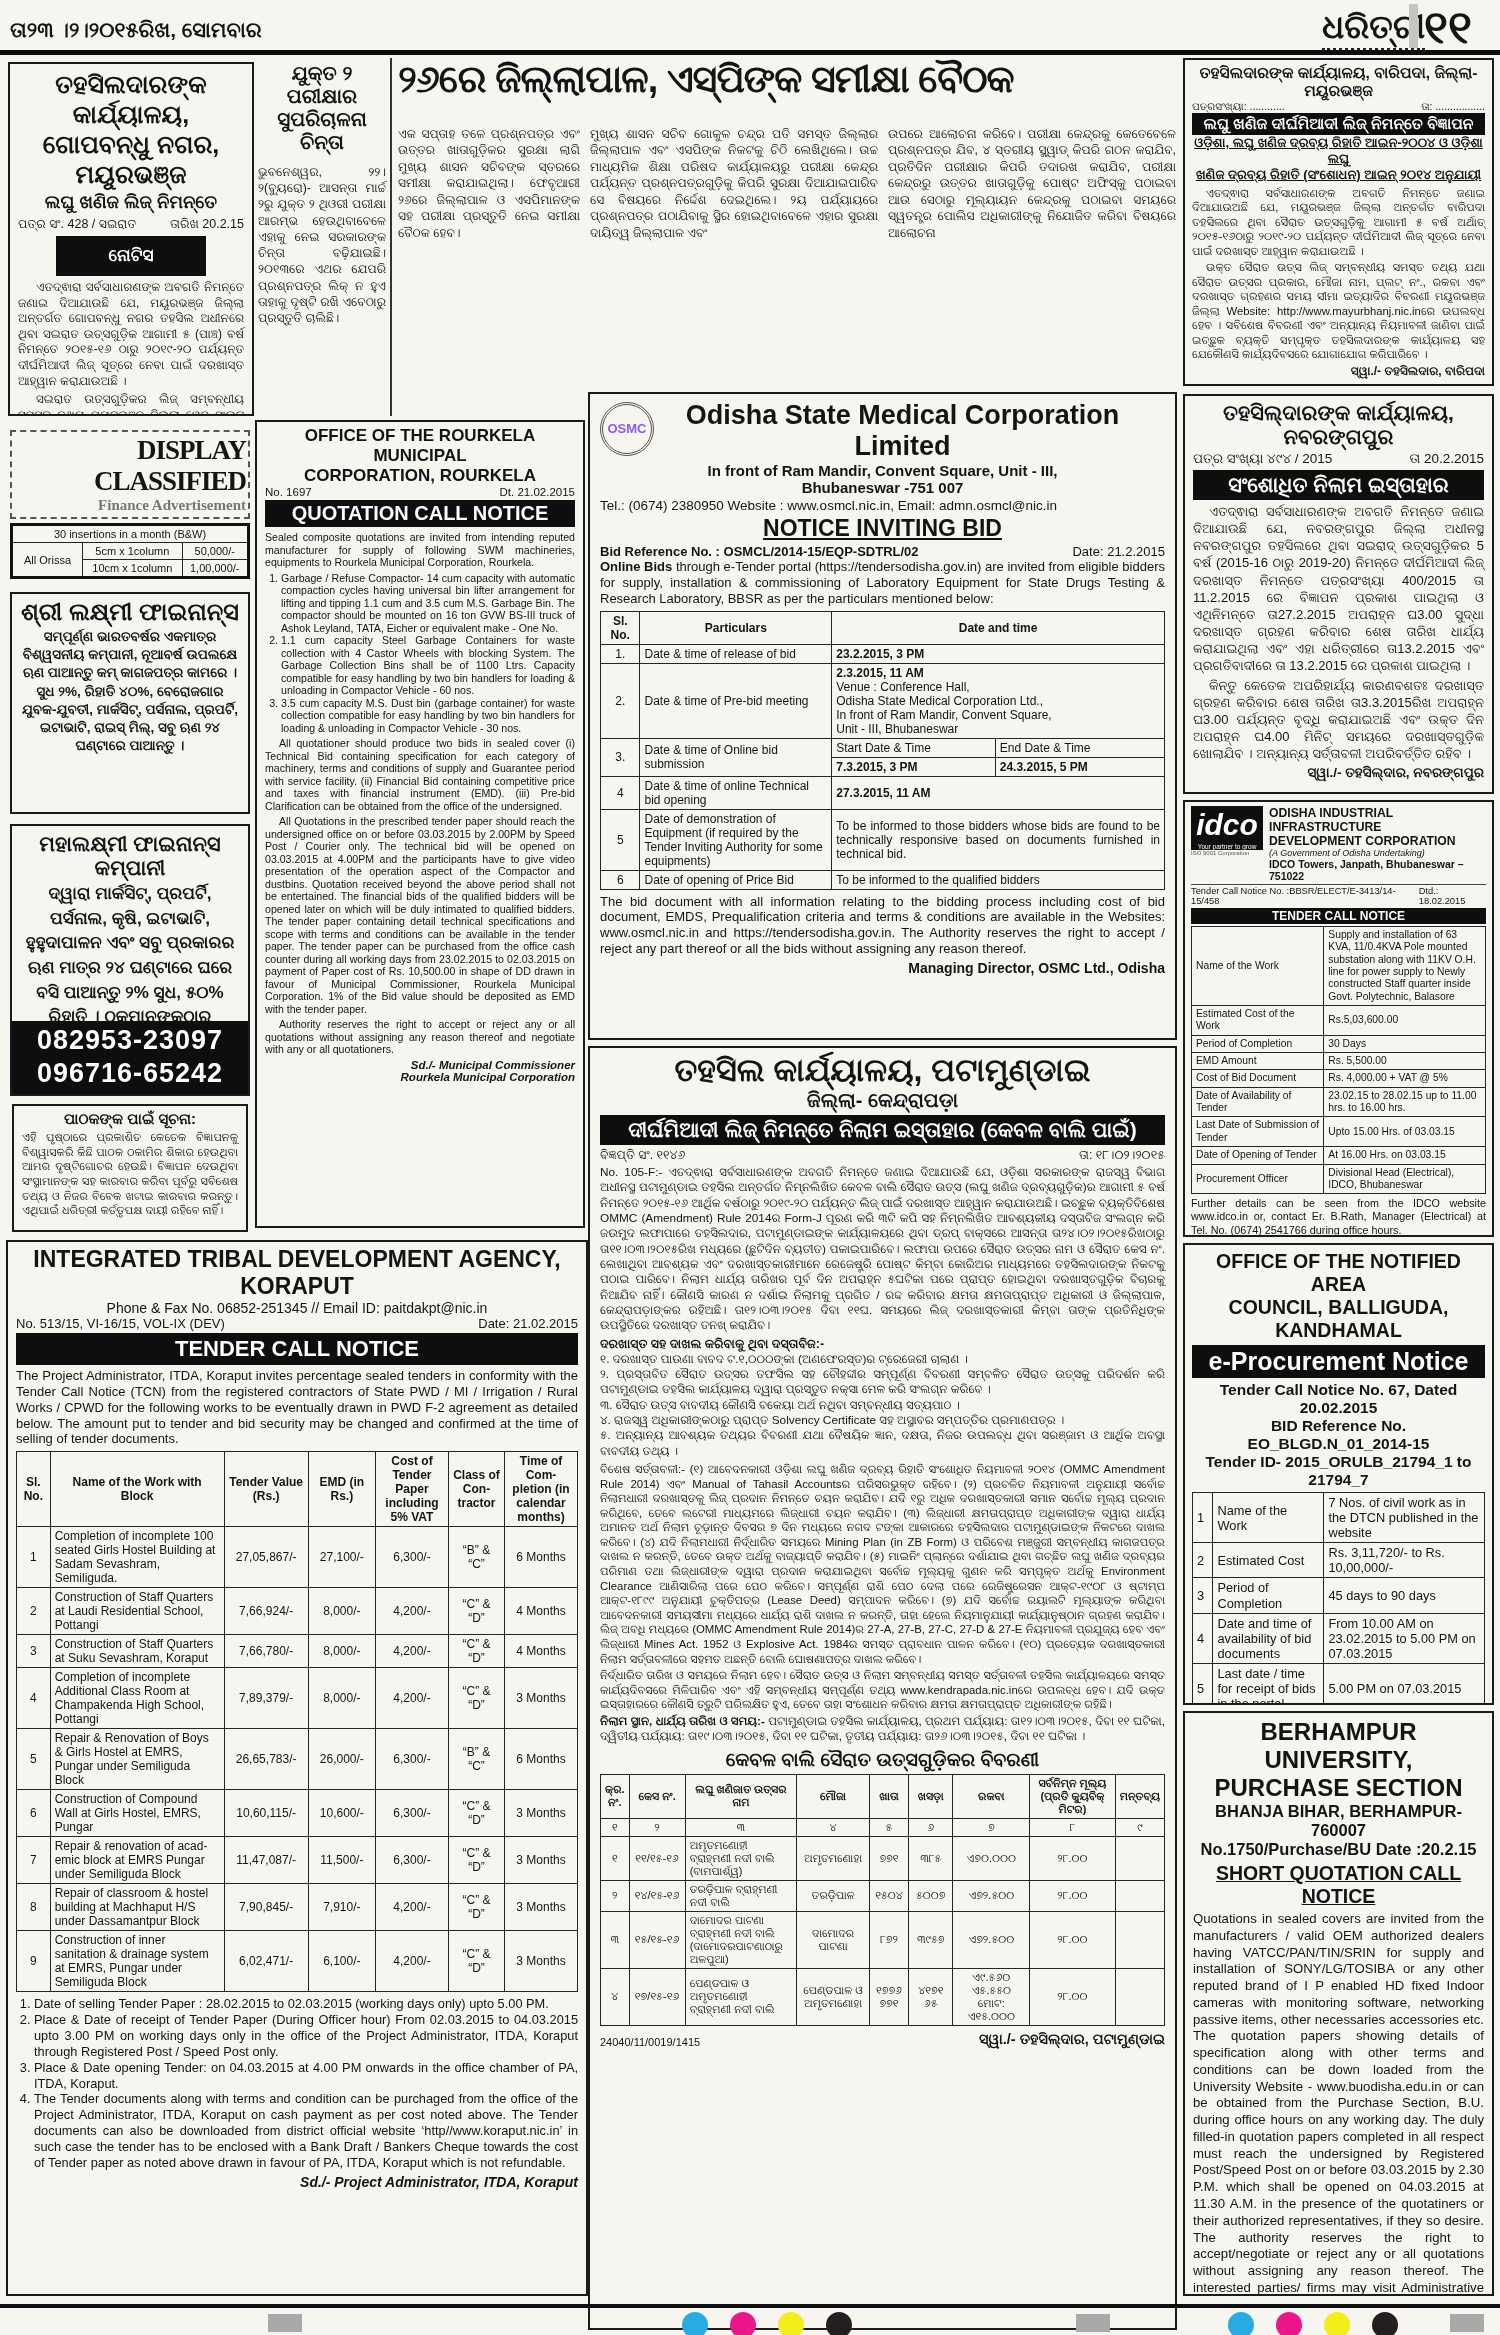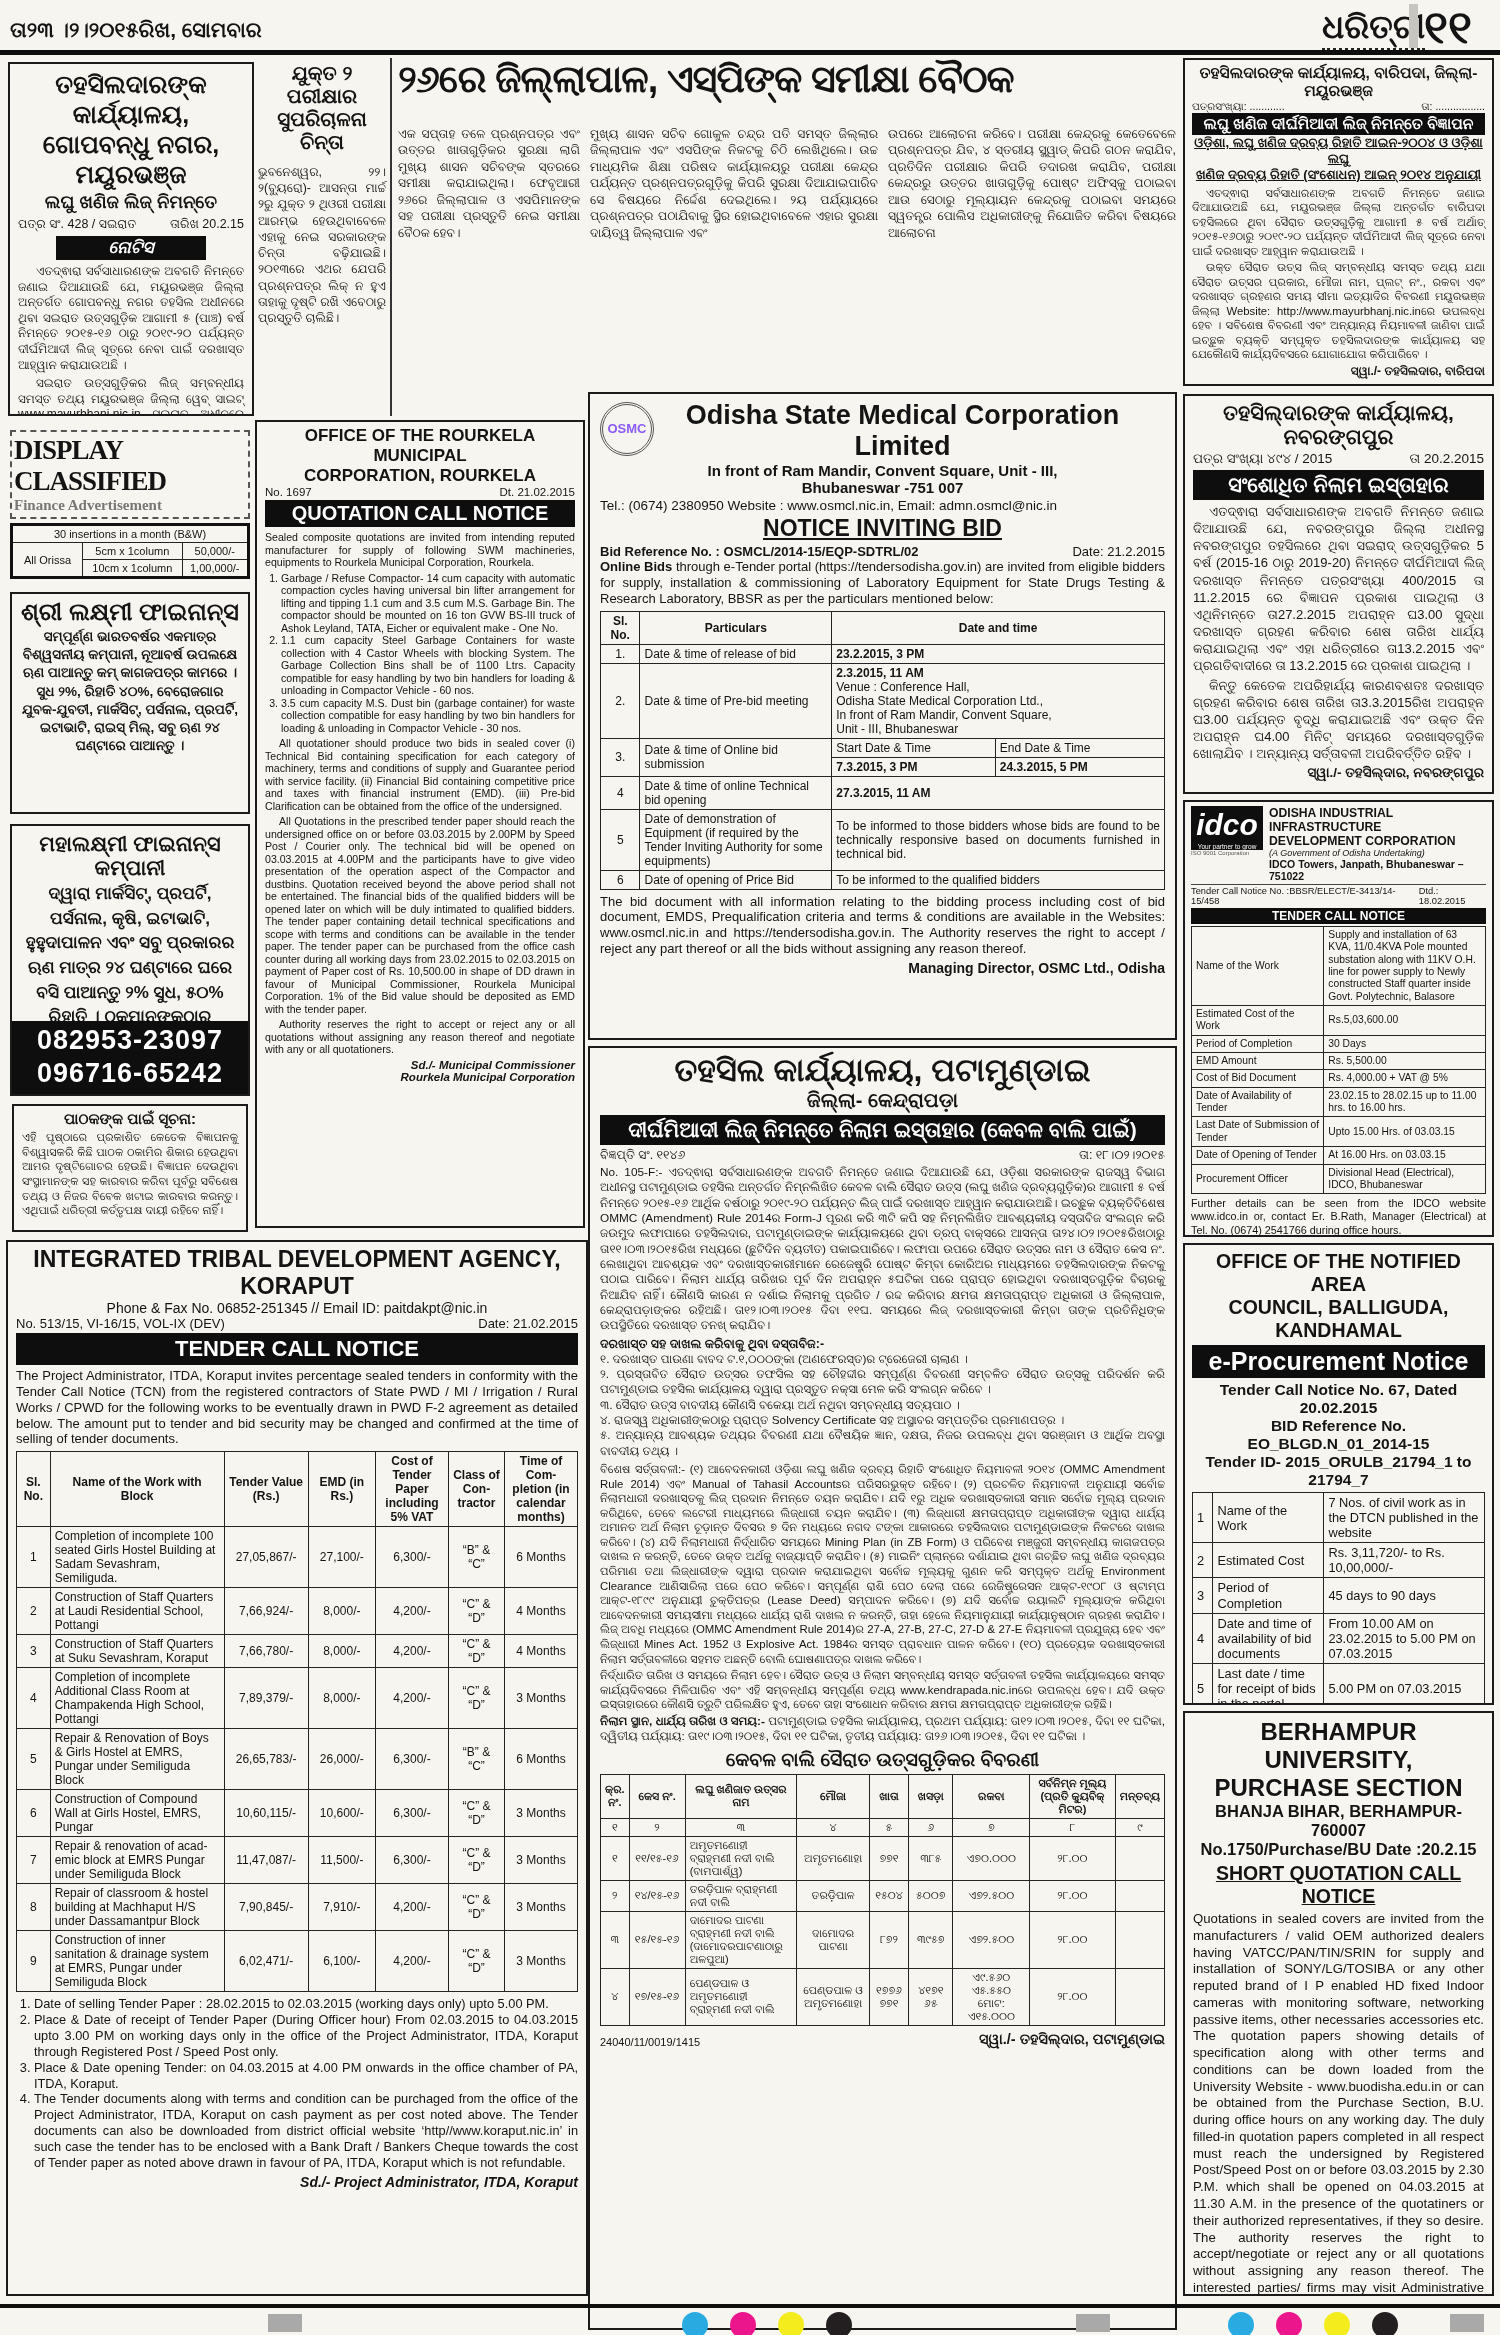--- a/index.html
+++ b/index.html
@@ -38,28 +38,28 @@
   <div class="abs rule" style="left:0;top:50px;width:1500px;height:5px;"></div>
 
   <div class="abs bx" style="left:8px;top:62px;width:246px;height:354px;padding:6px 8px;">
     <div class="ctr b" style="font-size:25px;">ତହସିଲଦାରଙ୍କ କାର୍ଯ୍ୟାଳୟ,</div>
     <div class="ctr b" style="font-size:25px;">ଗୋପବନ୍ଧୁ ନଗର, ମୟୂରଭଞ୍ଜ</div>
     <div class="ctr b" style="font-size:18px;margin-top:2px;">ଲଘୁ ଖଣିଜ ଲିଜ୍ ନିମନ୍ତେ</div>
     <div class="split" style="font-size:12.5px;margin-top:4px;">
       <span>ପତ୍ର ସଂ. 428 / ସଇରାତ</span>
       <span>ତାରିଖ 20.2.15</span>
     </div>
-    <div class="band" style="width:150px;margin:4px auto;font-size:17px;padding:2px 0;font-style:italic;">ନୋଟିସ</div>
+    <div class="band" style="width:150px;margin:4px auto;font-size:17px;padding:10px 0;">ନୋଟିସ</div>
     <div class="j" style="font-size:12px;line-height:1.3;text-indent:18px;">ଏତଦ୍ଵାରା ସର୍ବସାଧାରଣଙ୍କ ଅବଗତି ନିମନ୍ତେ ଜଣାଇ ଦିଆଯାଉଛି ଯେ, ମୟୂରଭଞ୍ଜ ଜିଲ୍ଲା ଅନ୍ତର୍ଗତ ଗୋପବନ୍ଧୁ ନଗର ତହସିଲ ଅଧୀନରେ ଥିବା ସଇରାତ ଉତ୍ସଗୁଡ଼ିକ ଆଗାମୀ ୫ (ପାଞ୍ଚ) ବର୍ଷ ନିମନ୍ତେ ୨୦୧୫-୧୬ ଠାରୁ ୨୦୧୯-୨୦ ପର୍ଯ୍ୟନ୍ତ ଦୀର୍ଘମିଆଦୀ ଲିଜ୍ ସୂତ୍ରେ ନେବା ପାଇଁ ଦରଖାସ୍ତ ଆହ୍ୱାନ କରାଯାଉଅଛି ।</div>
     <div class="j" style="font-size:12px;line-height:1.3;text-indent:18px;margin-top:3px;">ସଇରାତ ଉତ୍ସଗୁଡ଼ିକର ଲିଜ୍ ସମ୍ବନ୍ଧୀୟ ସମସ୍ତ ତଥ୍ୟ ମୟୂରଭଞ୍ଜ ଜିଲ୍ଲା ୱେବ୍ ସାଇଟ୍ www.mayurbhanj.nic.in ସଇରାତ ଅଧୀନରେ ଉପଲବ୍ଧ ହେବ । ସବିଶେଷ ବିବରଣୀ ଏବଂ ଅନ୍ୟାନ୍ୟ ନିୟମାବଳୀ ଜାଣିବା ପାଇଁ ଇଚ୍ଛୁକ ବ୍ୟକ୍ତି ମଧ୍ୟ ଗୋପବନ୍ଧୁ ନଗର ତହସିଲଦାରଙ୍କ କାର୍ଯ୍ୟାଳୟ ସହ ଯେକୌଣସି କାର୍ଯ୍ୟ ଦିବସରେ ଯୋଗାଯୋଗ କରି ପାରିବେ ।</div>
 
   </div>
 
   <div class="abs" style="left:10px;top:430px;width:240px;height:152px;">
-    <div style="border:2px dashed #555;padding:3px 2px;text-align:left;">
+    <div style="border:2px dashed #555;padding:3px 2px;text-align:right;">
       <div class="b serif" style="font-size:27px;letter-spacing:-1px;">DISPLAY CLASSIFIED</div>
       <div class="b serif" style="font-size:15px;color:#777;">Finance Advertisement</div>
     </div>
     <table class="tb" style="border:3px solid #111;margin-top:4px;font-size:11px;">
       <tbody>
           <tr>
             <td colspan="3" class="ctr">30 insertions in a month (B&amp;W)</td>
           </tr>
       <tr>
         <td rowspan="2" class="ctr" style="width:30%;">All Orissa</td>

